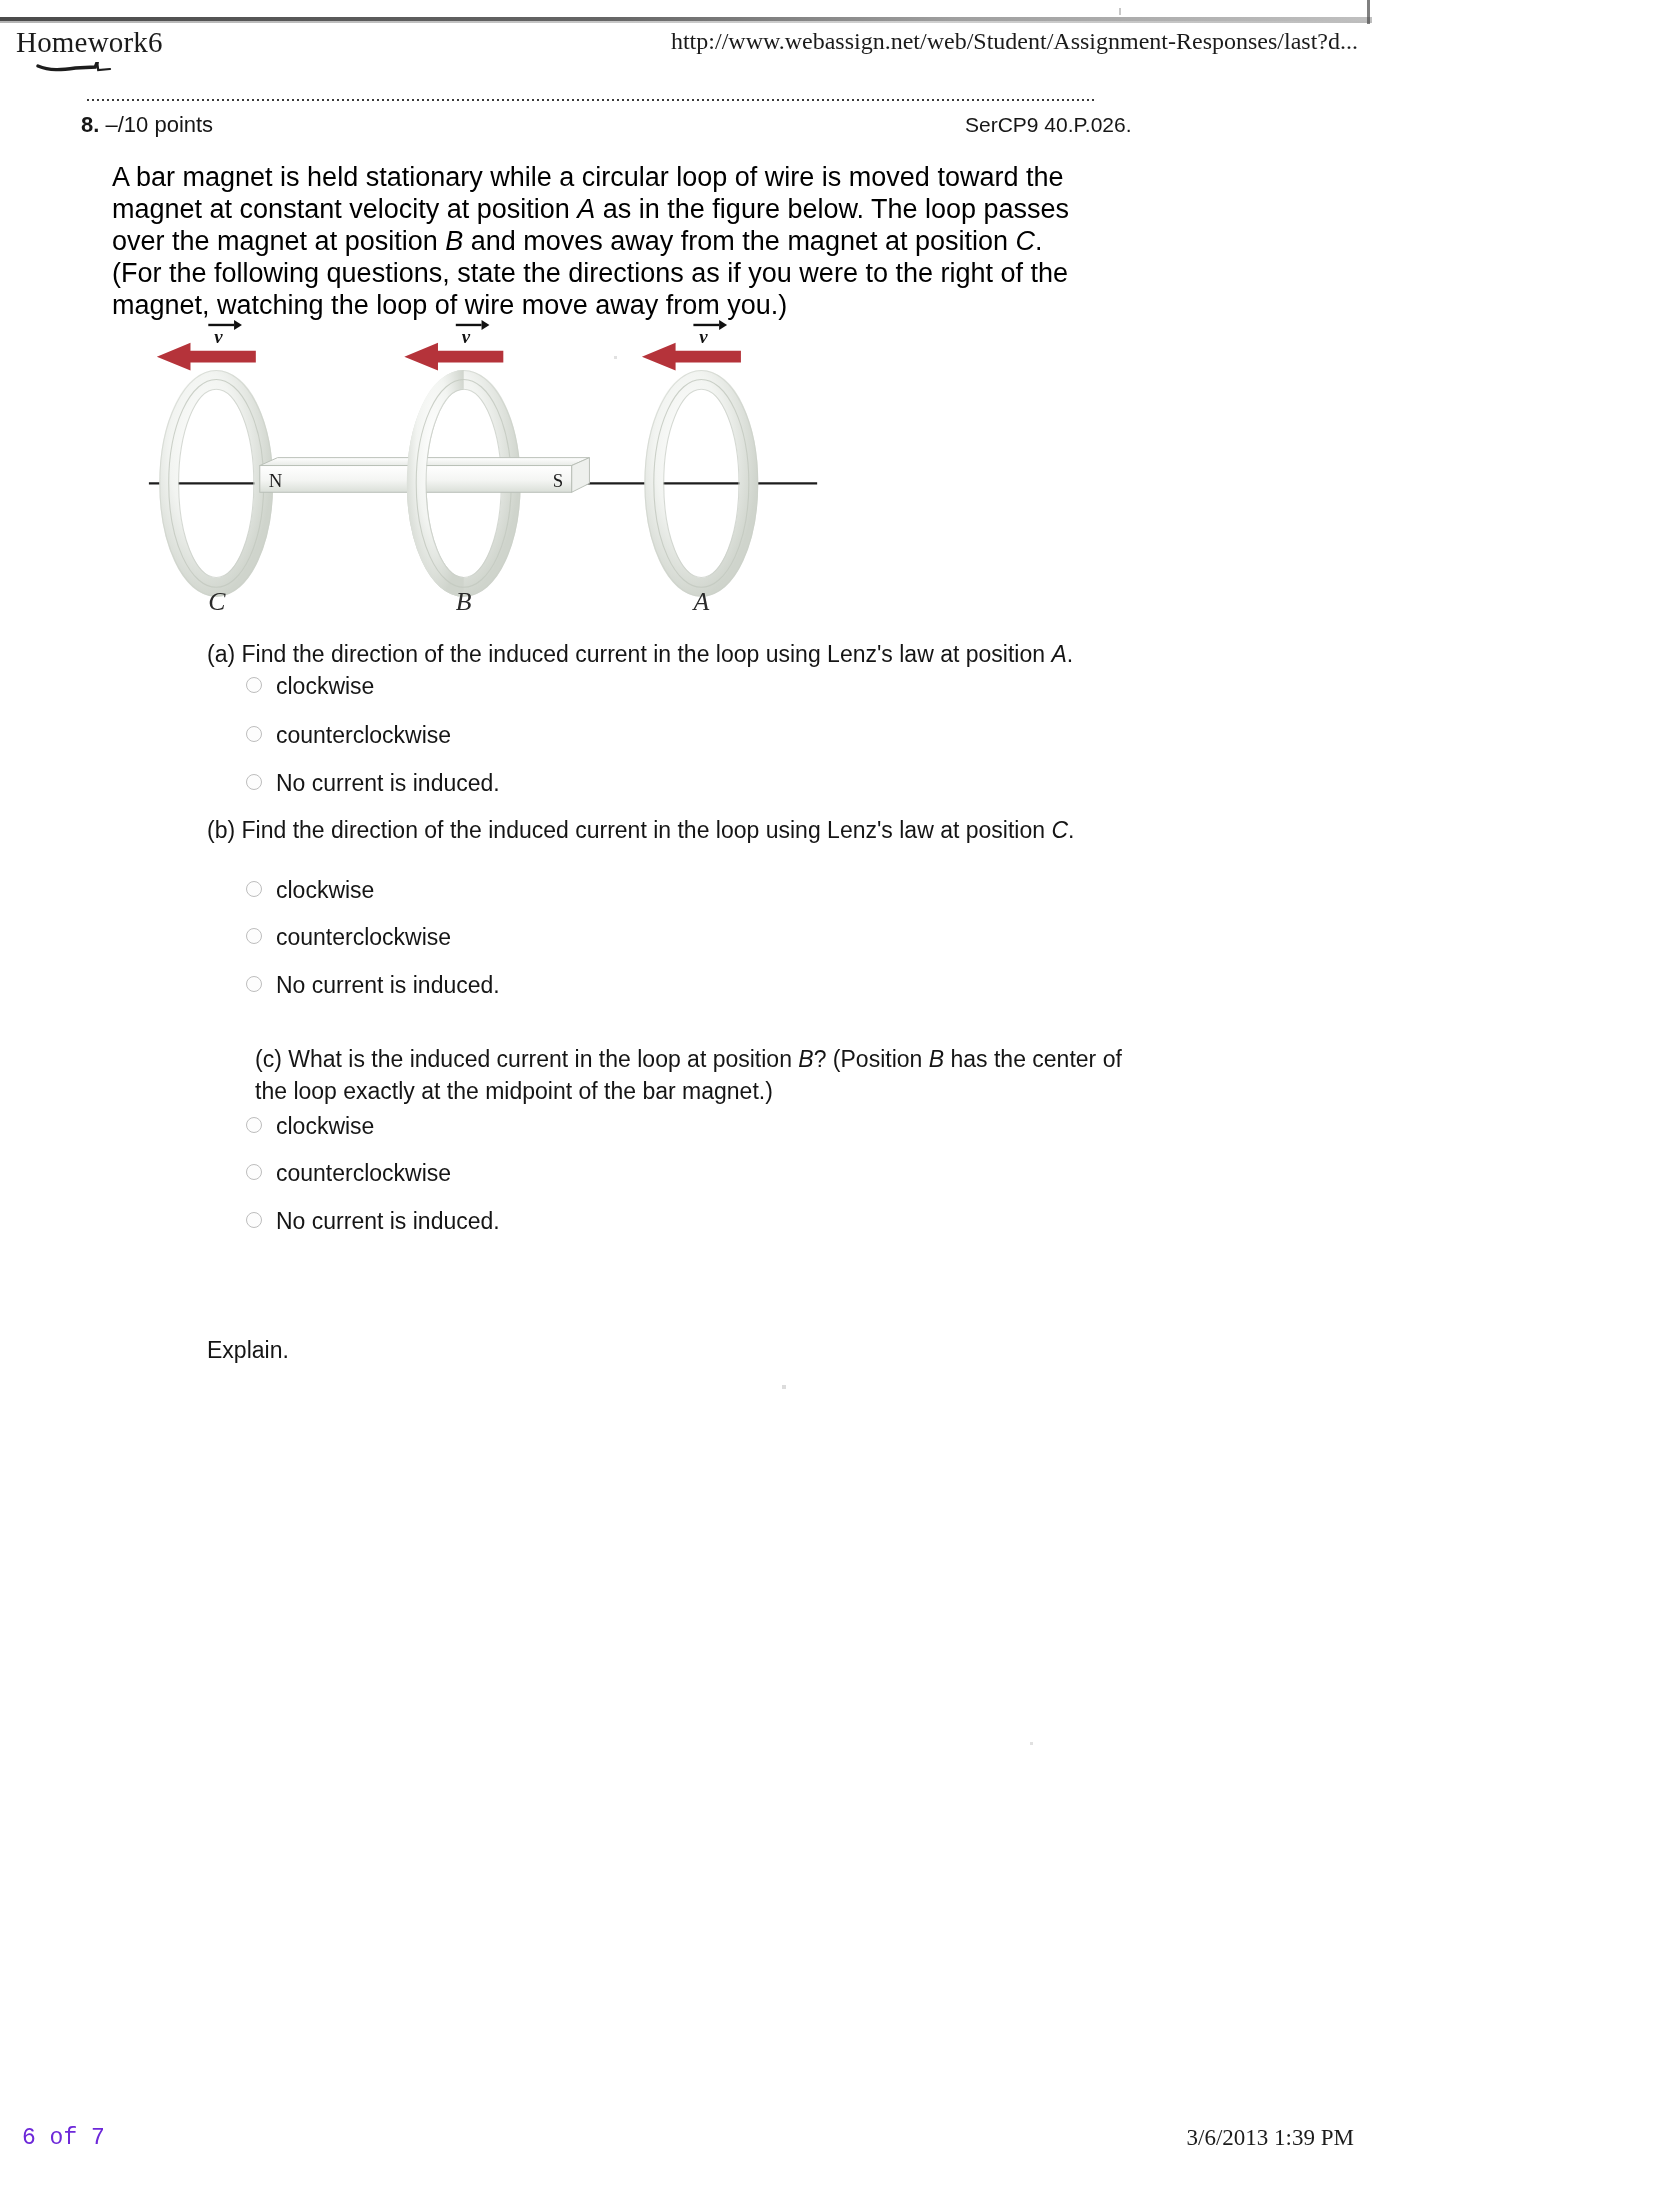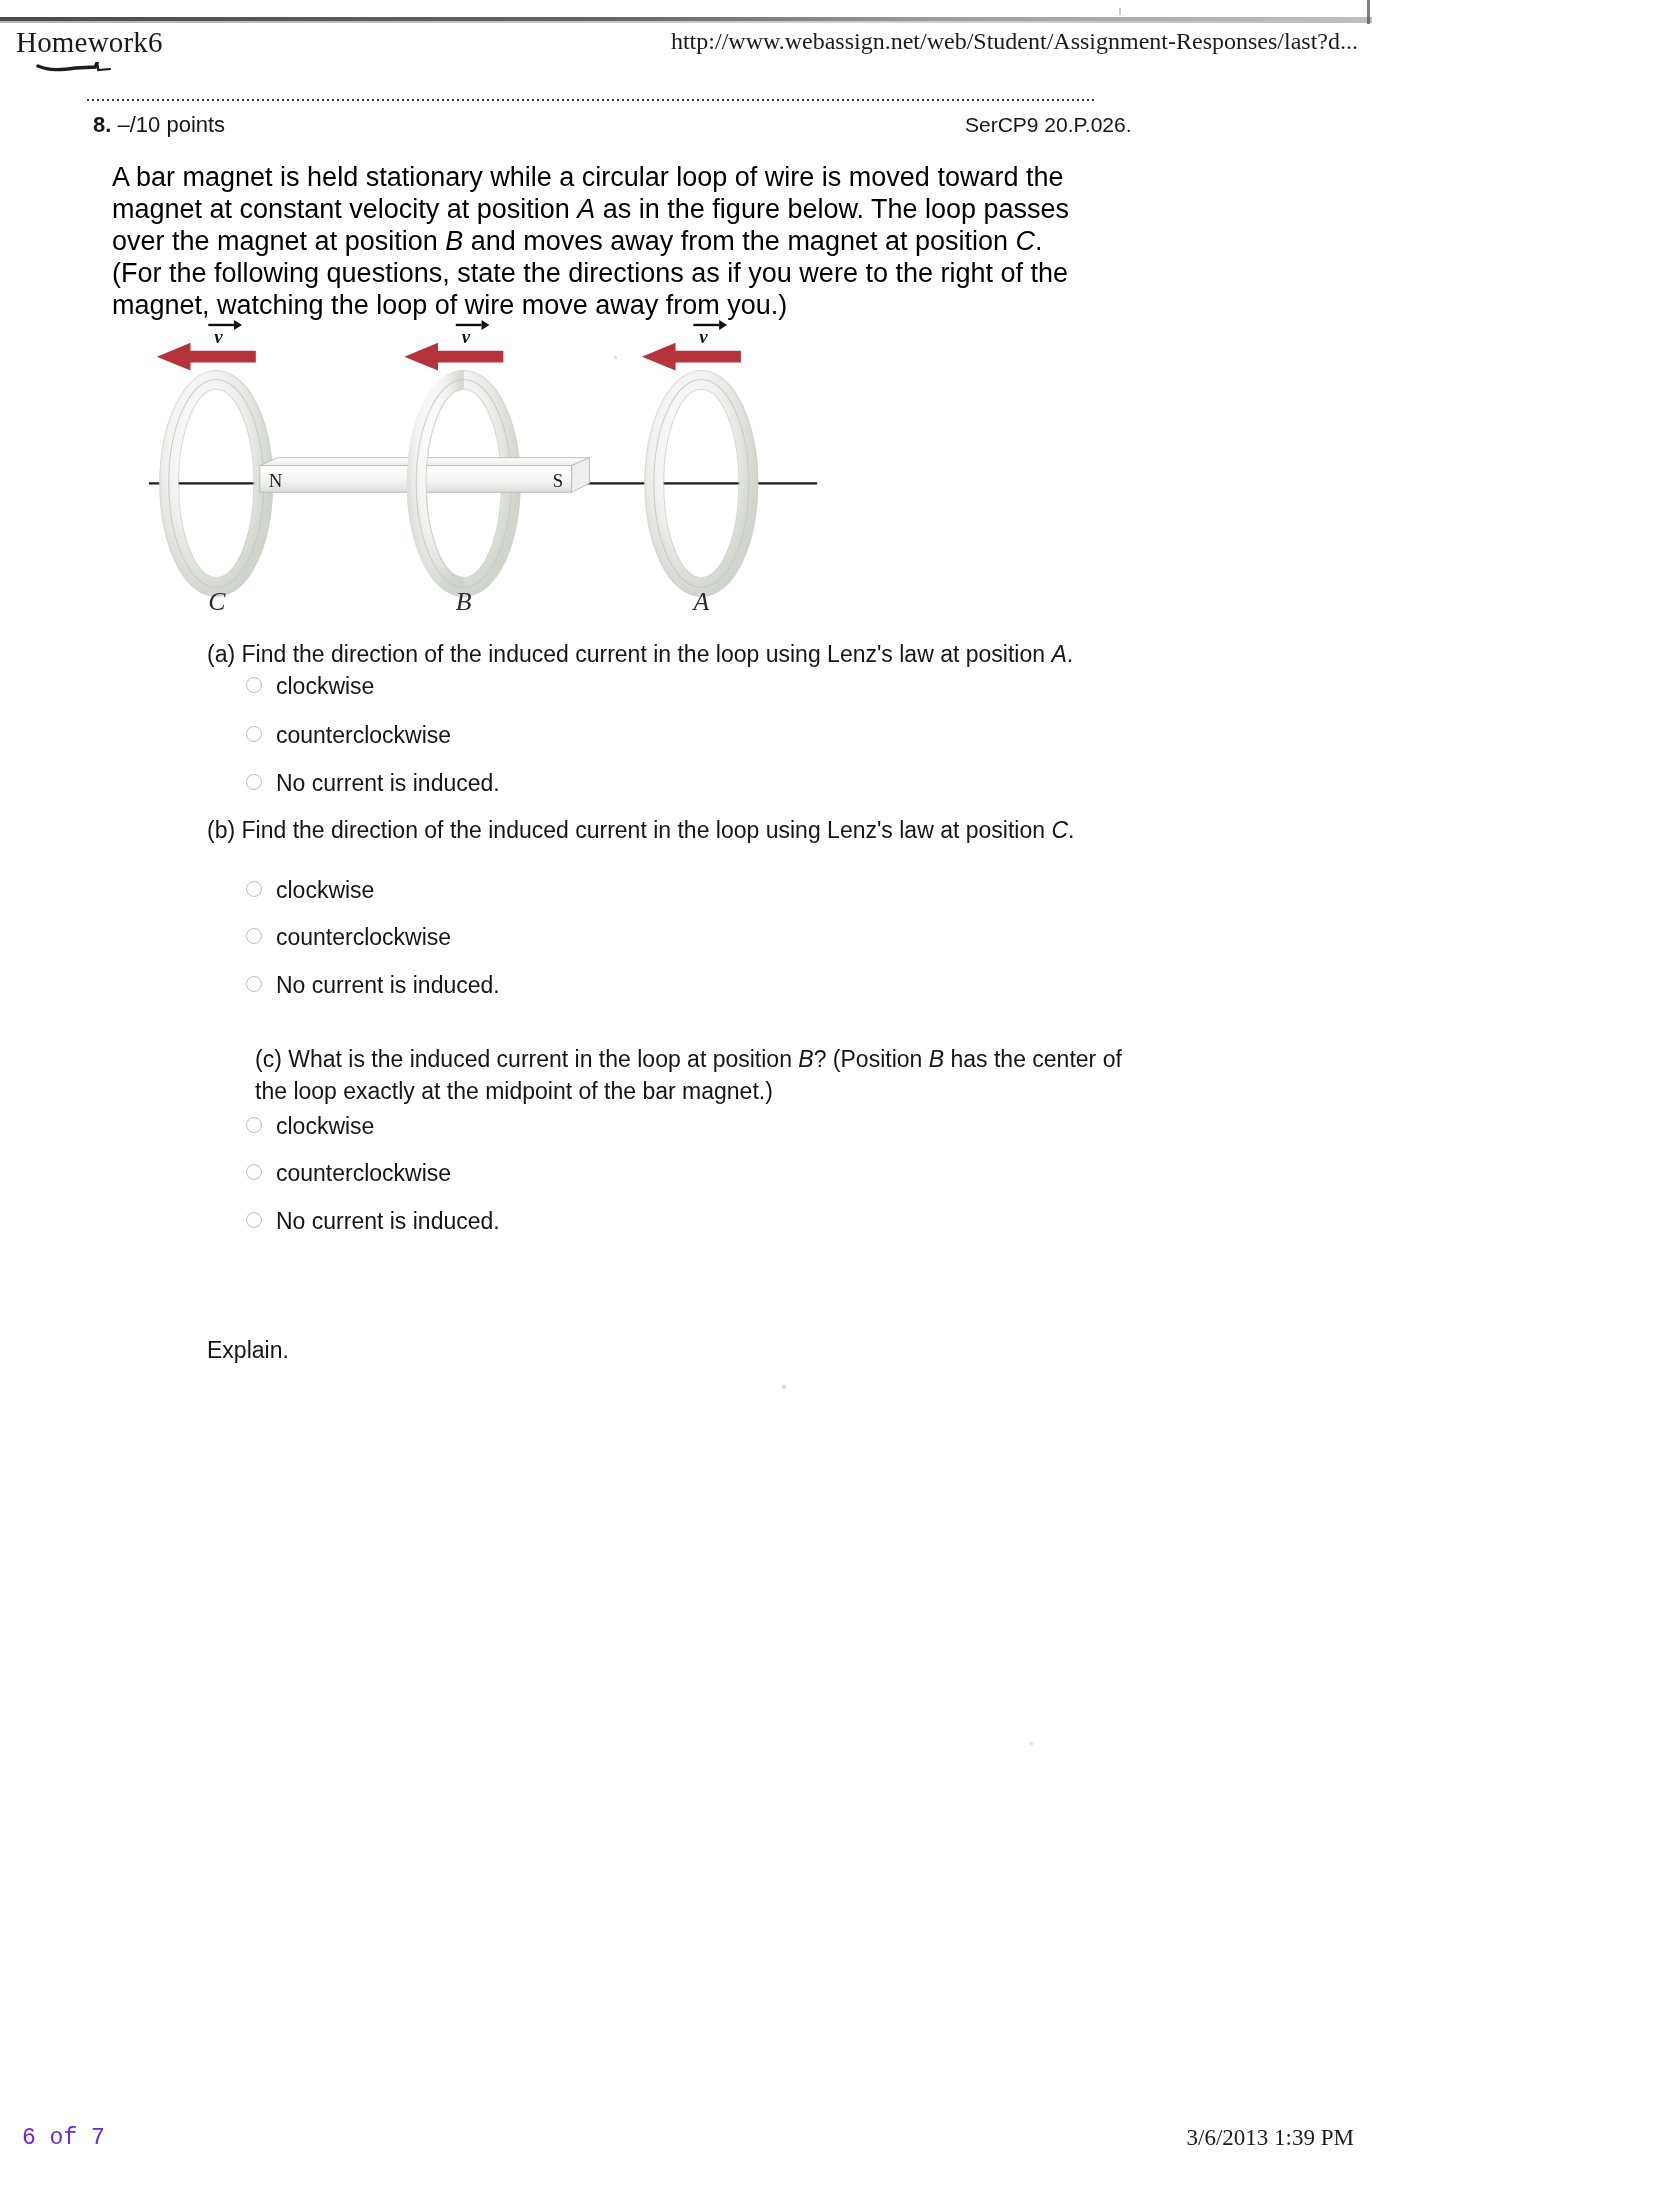--- a/index.html
+++ b/index.html
@@ -92,21 +92,21 @@
     background-image: repeating-linear-gradient(
       to right,
       #3a3a3a 0px, #3a3a3a 2px,
       rgba(0,0,0,0) 2px, rgba(0,0,0,0) 5px
     );
   }
 
   
   .q-number {
     position: absolute;
-    left: 93px;
+    left: 81px;
     top: 112px;
     font-size: 22px;
     color: #161616;
     white-space: nowrap;
   }
   .q-number b { font-weight: 700; }
   .q-source {
     position: absolute;
     left: 965px;
     top: 113px;
@@ -213,21 +213,21 @@
     </svg>
   </div>
   <div class="hdr-url">http://www.webassign.net/web/Student/Assignment-Responses/last?d...</div>
 
   <div class="dot-rule"></div>
 
   <div class="q-number">
     <b>8.</b>
     <span>–/10 points</span>
   </div>
-  <div class="q-source">SerCP9 20.P.026.</div>
+  <div class="q-source">SerCP9 40.P.026.</div>
 
   <div class="stem">
     <span>A bar magnet is held stationary while a circular loop of wire is moved toward the magnet at</span>
     <span>constant velocity at position </span><i class="lbl-i">A</i><span> as in the figure below. The loop passes over the magnet at position</span>
     <i class="lbl-i">B</i><span> and moves away from the magnet at position </span><i class="lbl-i">C</i><span>. (For the following questions, state the</span>
     <span>directions as if you were to the right of the magnet, watching the loop of wire move away from</span>
     <span>you.)</span>
   </div>
 
   <div class="figure">

